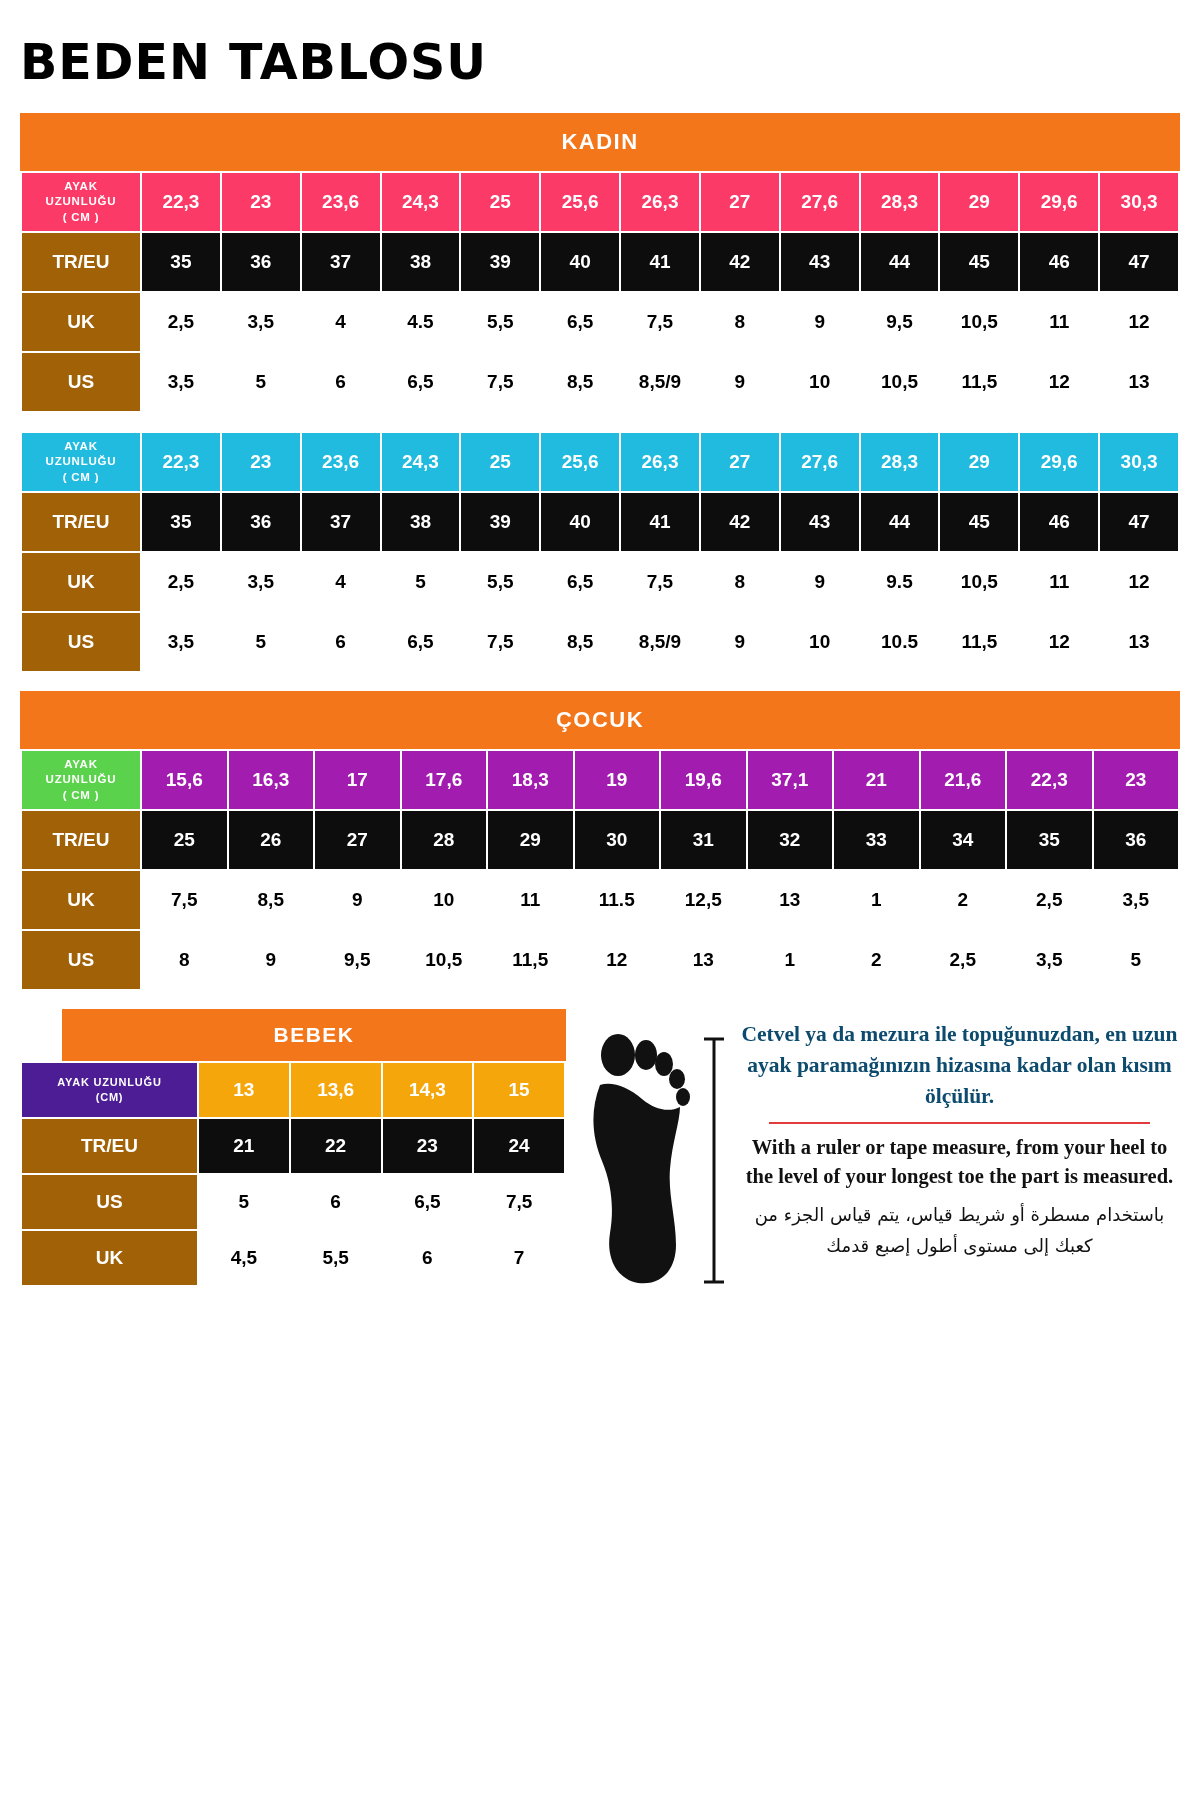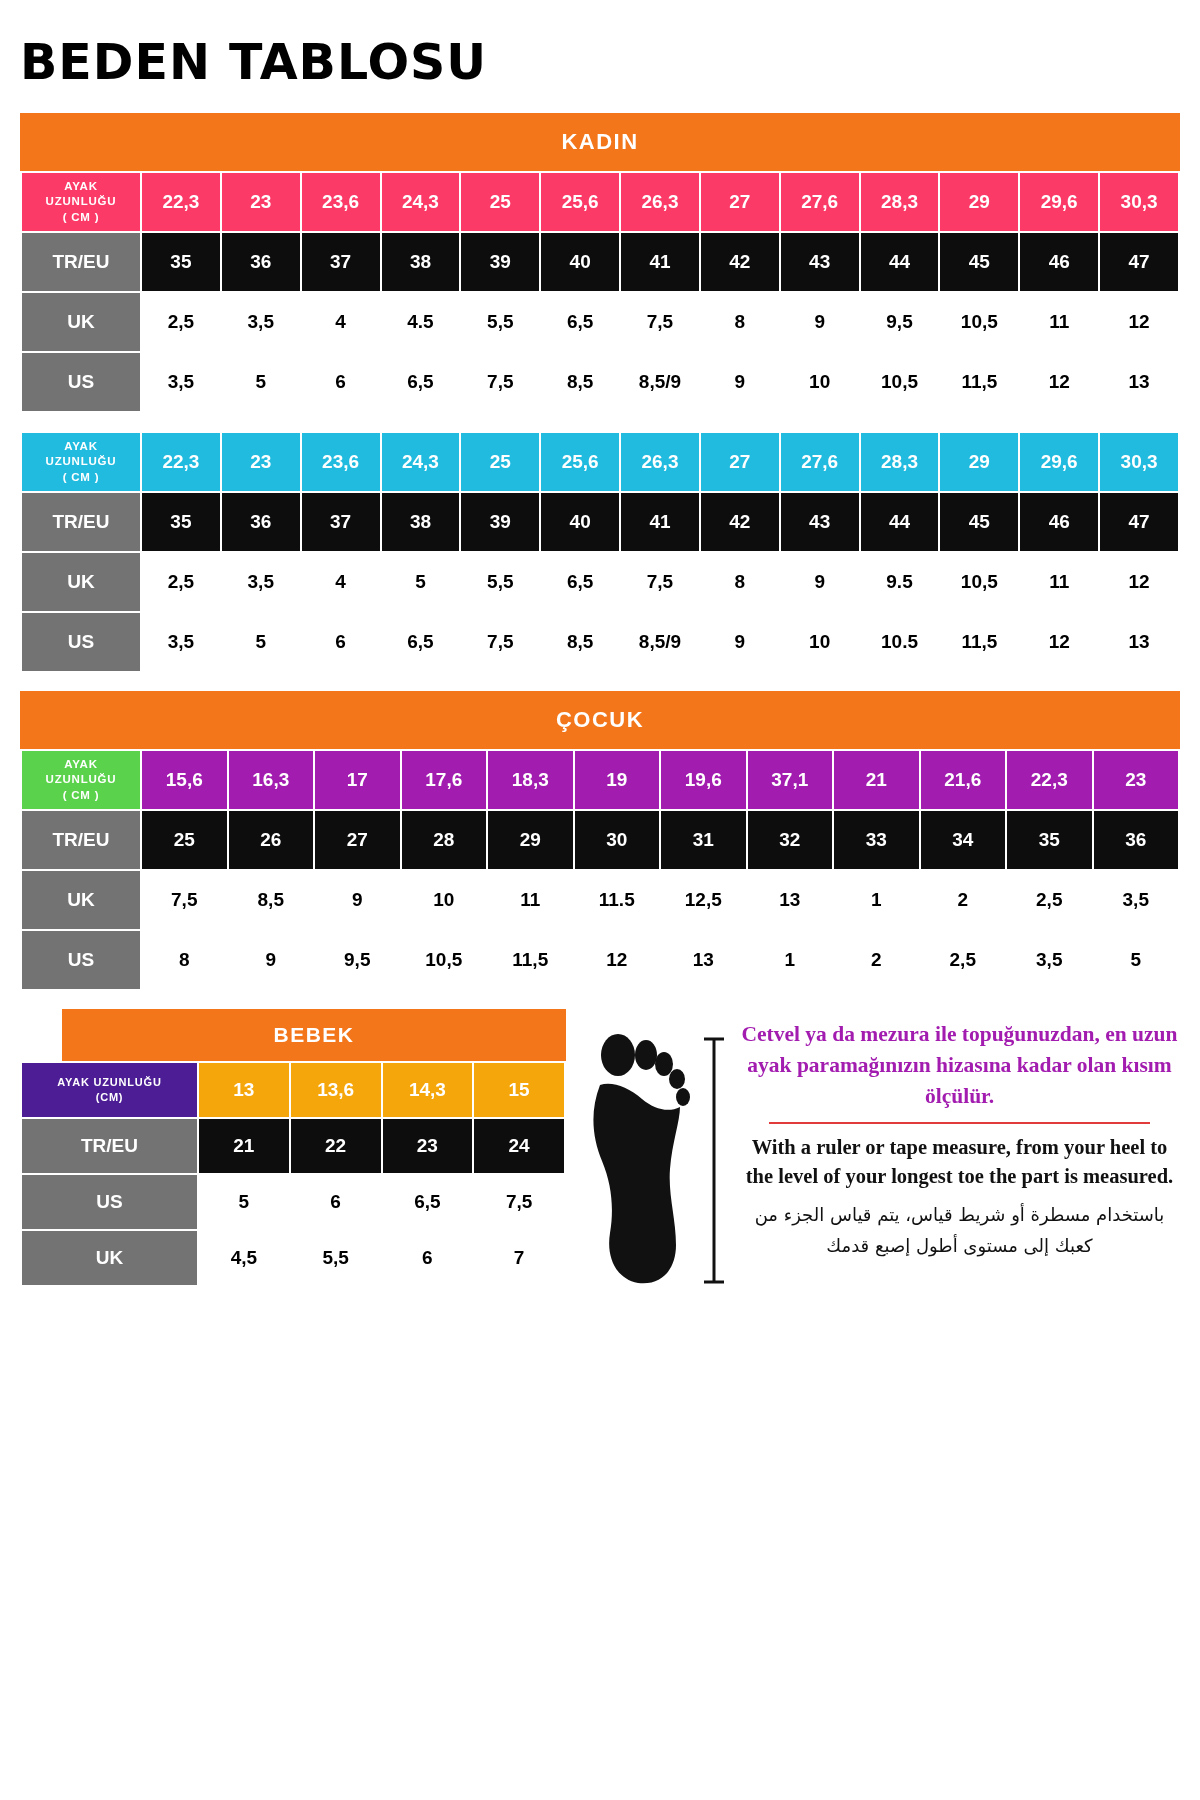--- a/index.html
+++ b/index.html
@@ -55,21 +55,21 @@
     text-align: center;
     vertical-align: middle;
     font-weight: bold;
     border: 2px solid #ffffff;
     font-size: 19px;
     padding: 0;
     height: 58px;
   }
   
   td.labelcell {
-    background: #737373;
+    background: #a16207;
     color: #ffffff;
     font-size: 20px;
     width: 118px;
   }
   td.labelcell.small {
     font-size: 11.5px;
     line-height: 1.35;
     letter-spacing: 0.8px;
   }
   td.trlabel {
@@ -142,21 +142,21 @@
   .text-col {
     flex: 1;
     padding-left: 12px;
     text-align: center;
   }
   .note-tr {
     font-family: "Liberation Serif", serif;
     font-weight: bold;
     font-size: 21.5px;
     line-height: 1.45;
-    color: #a21caf;
+    color: #0c4a6e;
   }
   .hr-red {
     border: none;
     border-top: 2px solid #E23B3B;
     margin: 9px 30px;
   }
   .note-en {
     font-family: "Liberation Serif", serif;
     font-weight: bold;
     font-size: 20.5px;

